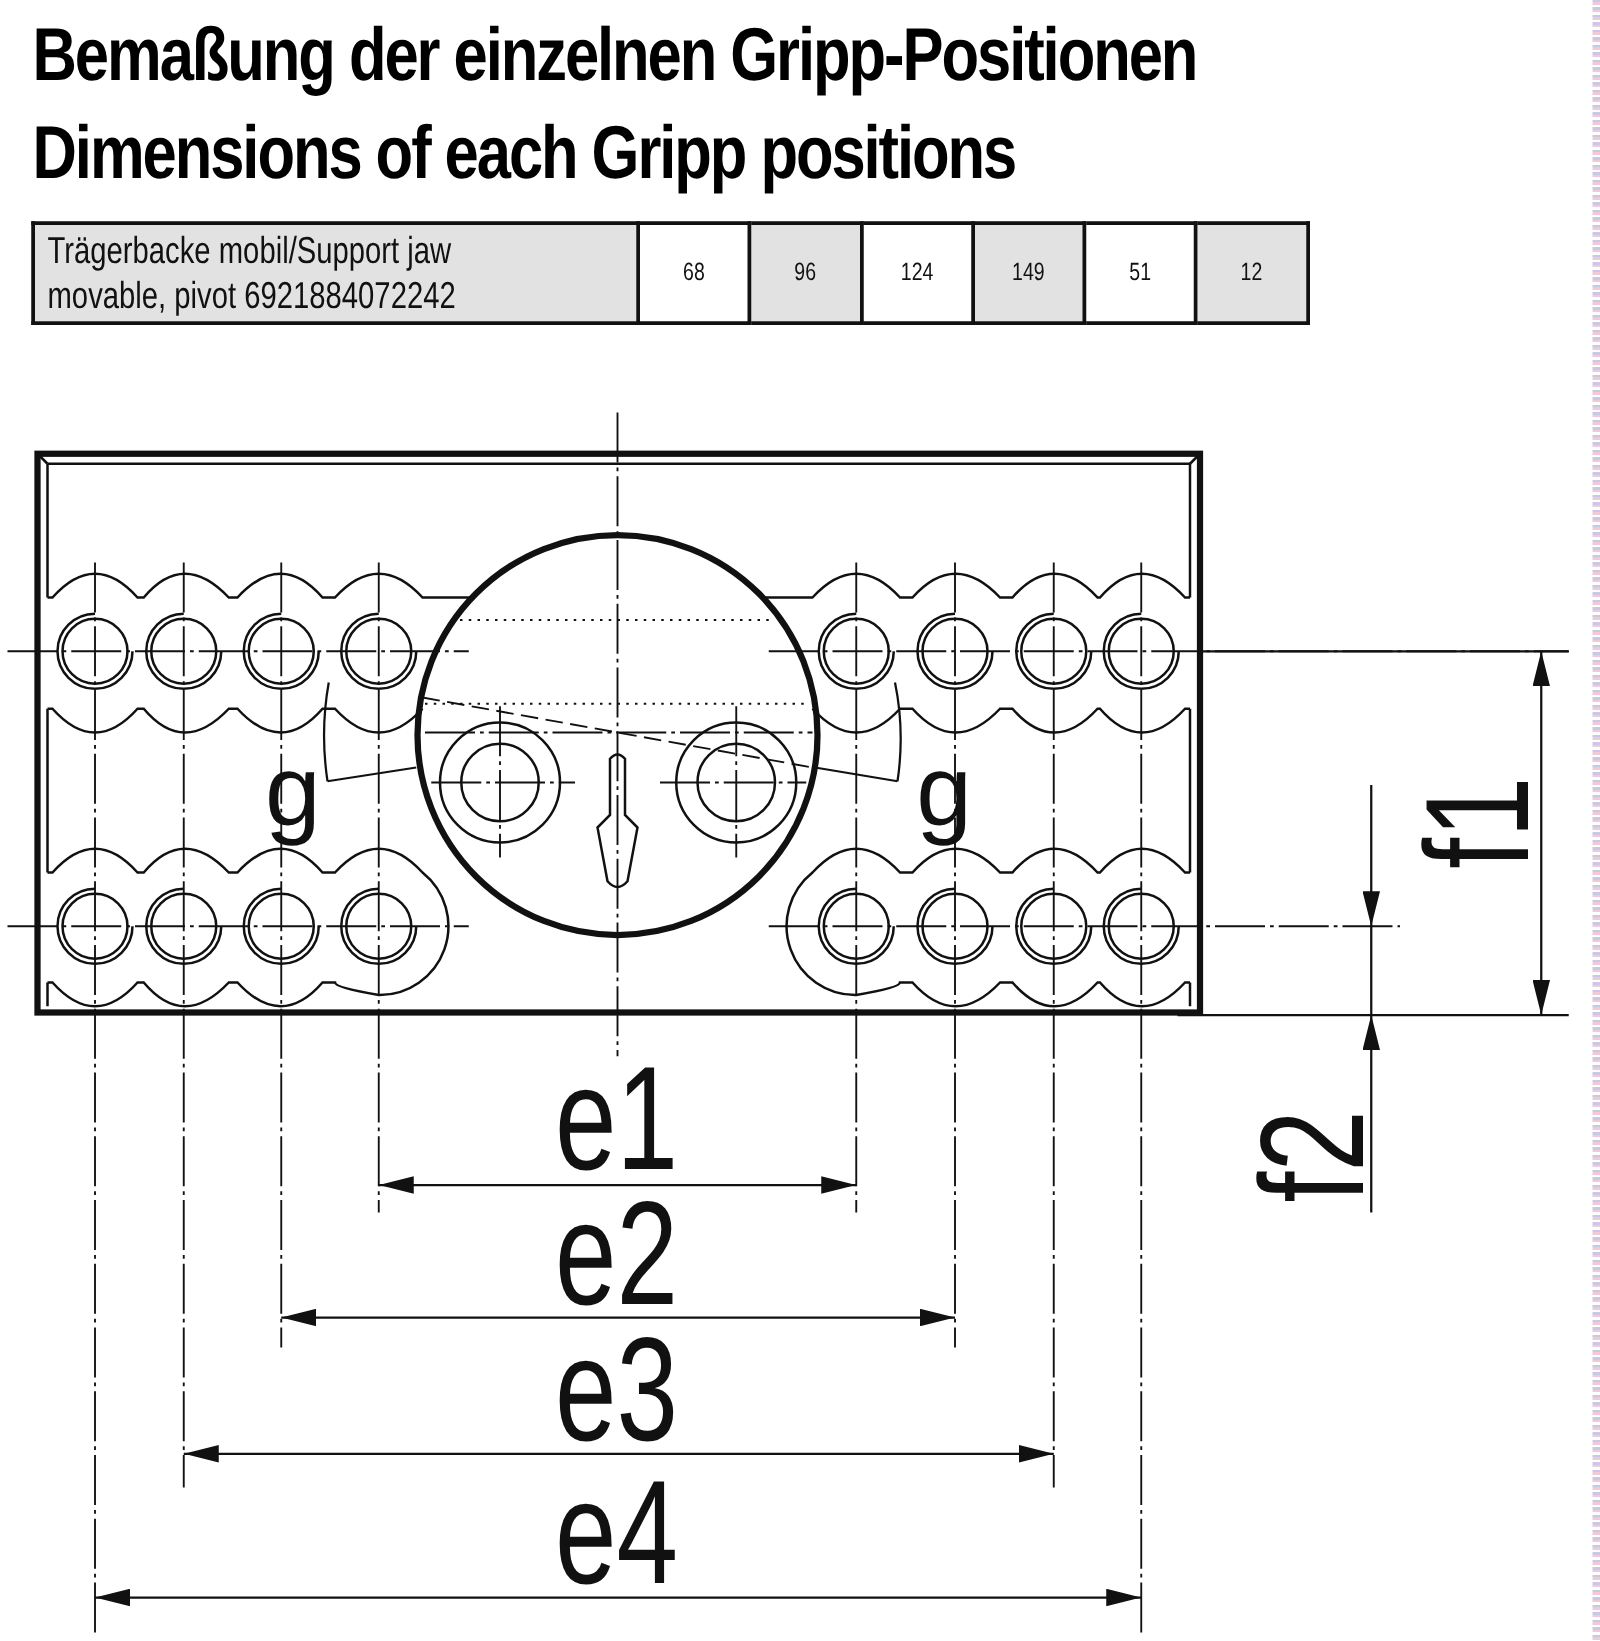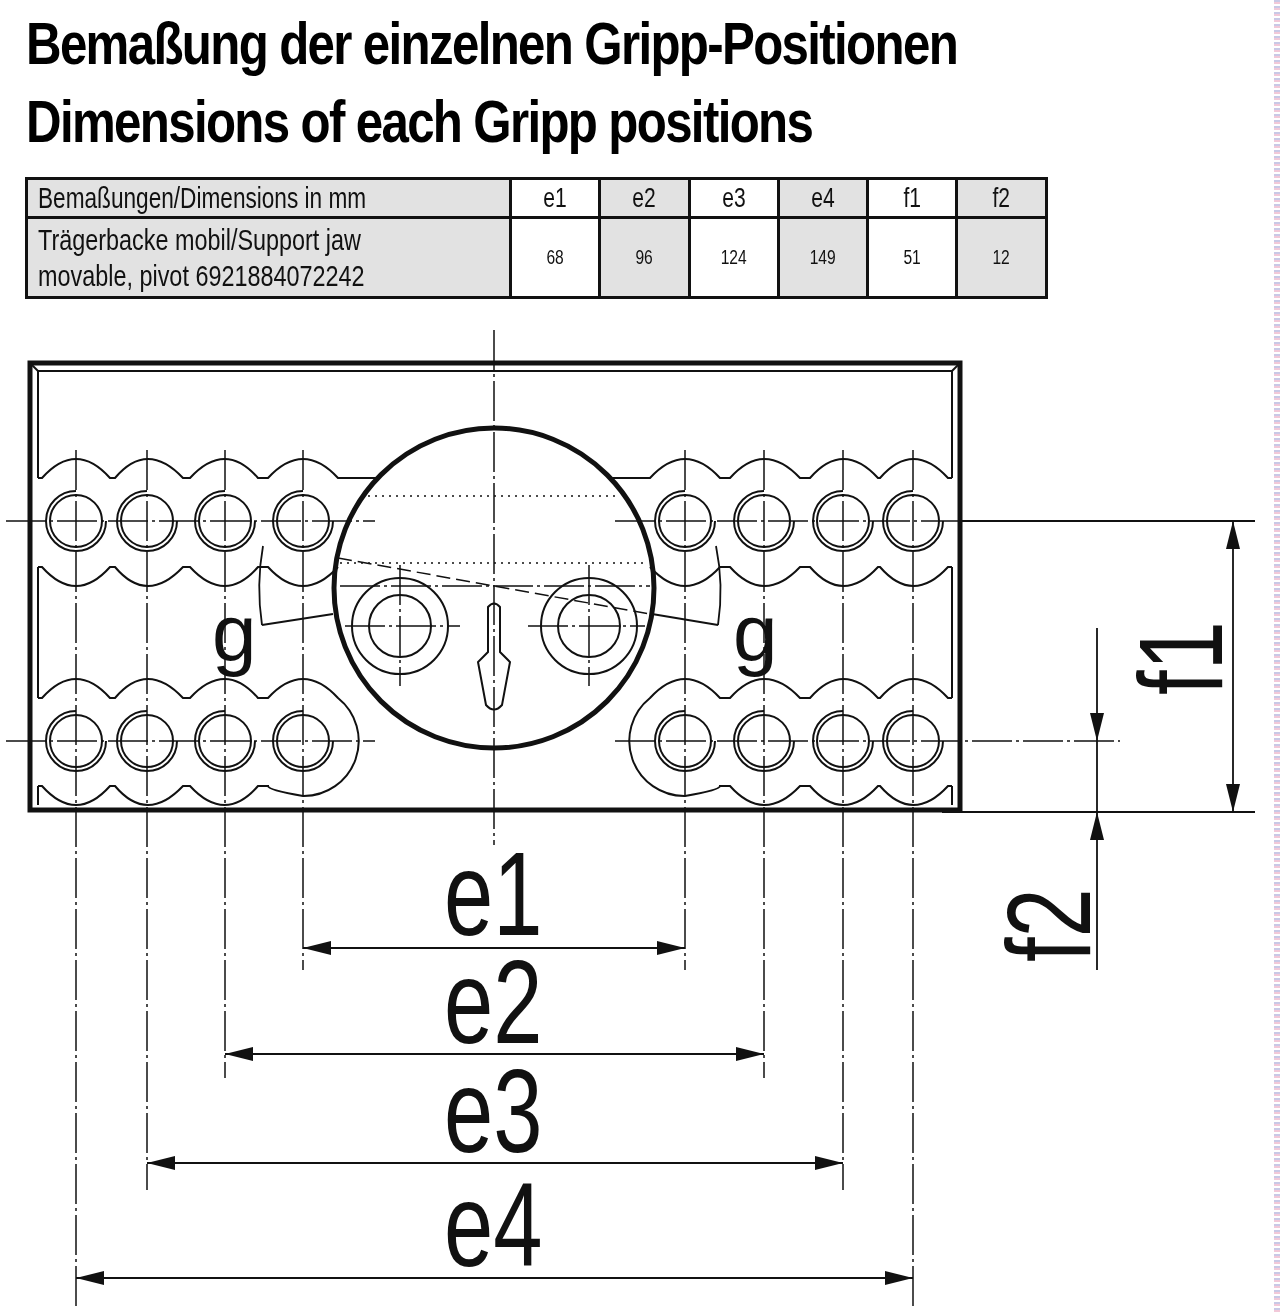--- a/index.html
+++ b/index.html
@@ -39,29 +39,20 @@
   <colgroup>
     <col style="width:484px">
       <col style="width:89px">
       <col style="width:90px">
       <col style="width:89px">
     <col style="width:89px">
       <col style="width:89px">
       <col style="width:90px">
   </colgroup>
   <tbody>
-      <tr class="hdr">
-    <td class="gray label-cell"><span class="cond-left">Bemaßungen/Dimensions in mm</span></td>
-    <td class="white"><span class="cond">e1</span></td>
-    <td class="gray"><span class="cond">e2</span></td>
-    <td class="white"><span class="cond">e3</span></td>
-    <td class="gray"><span class="cond">e4</span></td>
-    <td class="white"><span class="cond">f1</span></td>
-    <td class="gray"><span class="cond">f2</span></td>
-  </tr>
   <tr class="row">
     <td class="gray label-cell">
       <span class="cond-left">Trägerbacke mobil/Support jaw</span><br>
       <span class="cond-left">movable, pivot 6921884072242</span>
     </td>
     <td class="white"><span class="cond">68</span></td>
     <td class="gray"><span class="cond">96</span></td>
     <td class="white"><span class="cond">124</span></td>
     <td class="gray"><span class="cond">149</span></td>
     <td class="white"><span class="cond">51</span></td>

